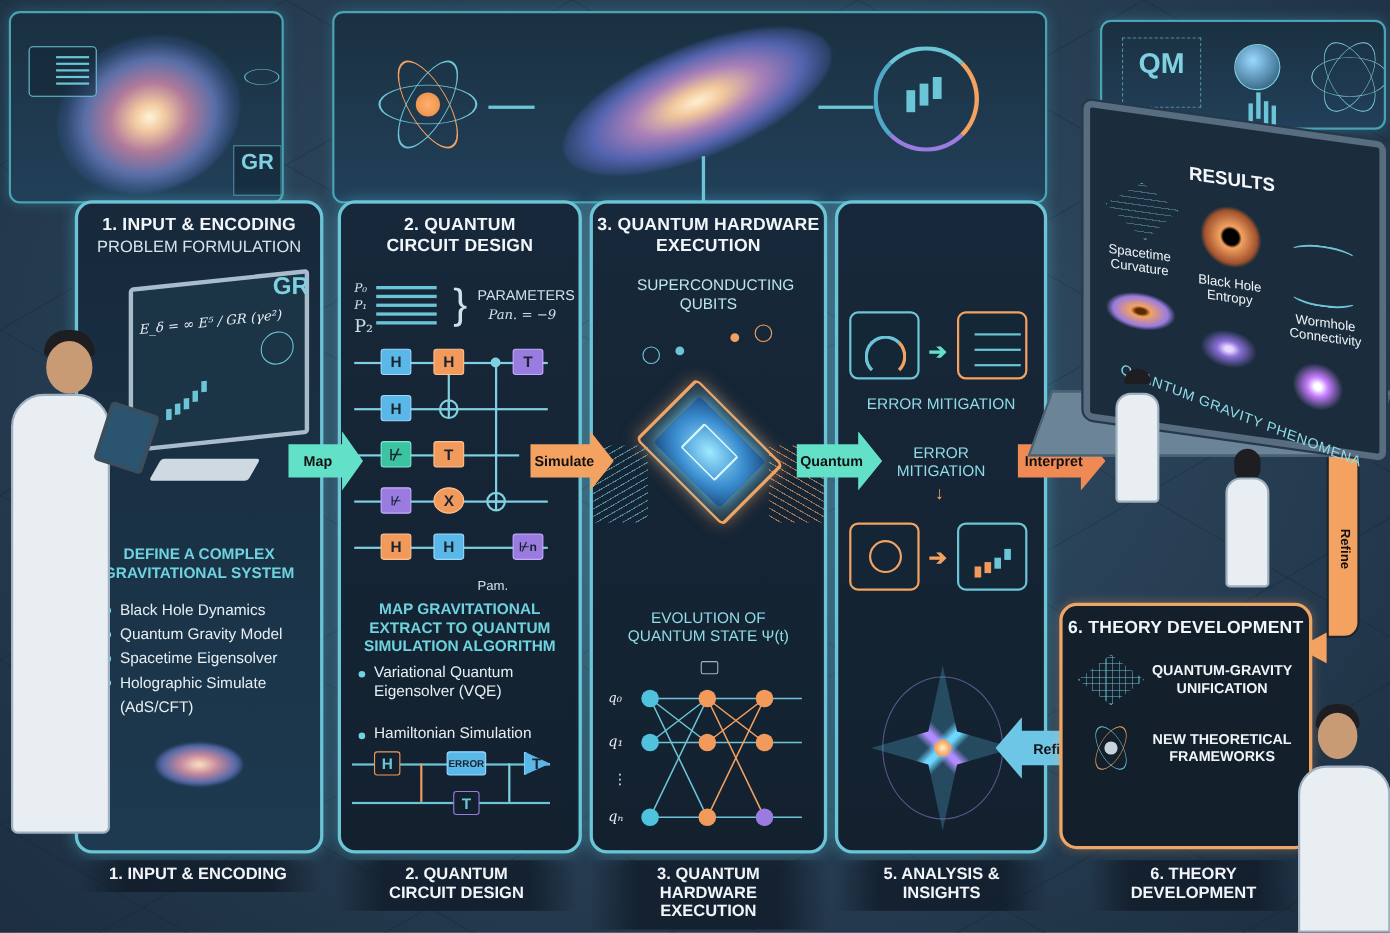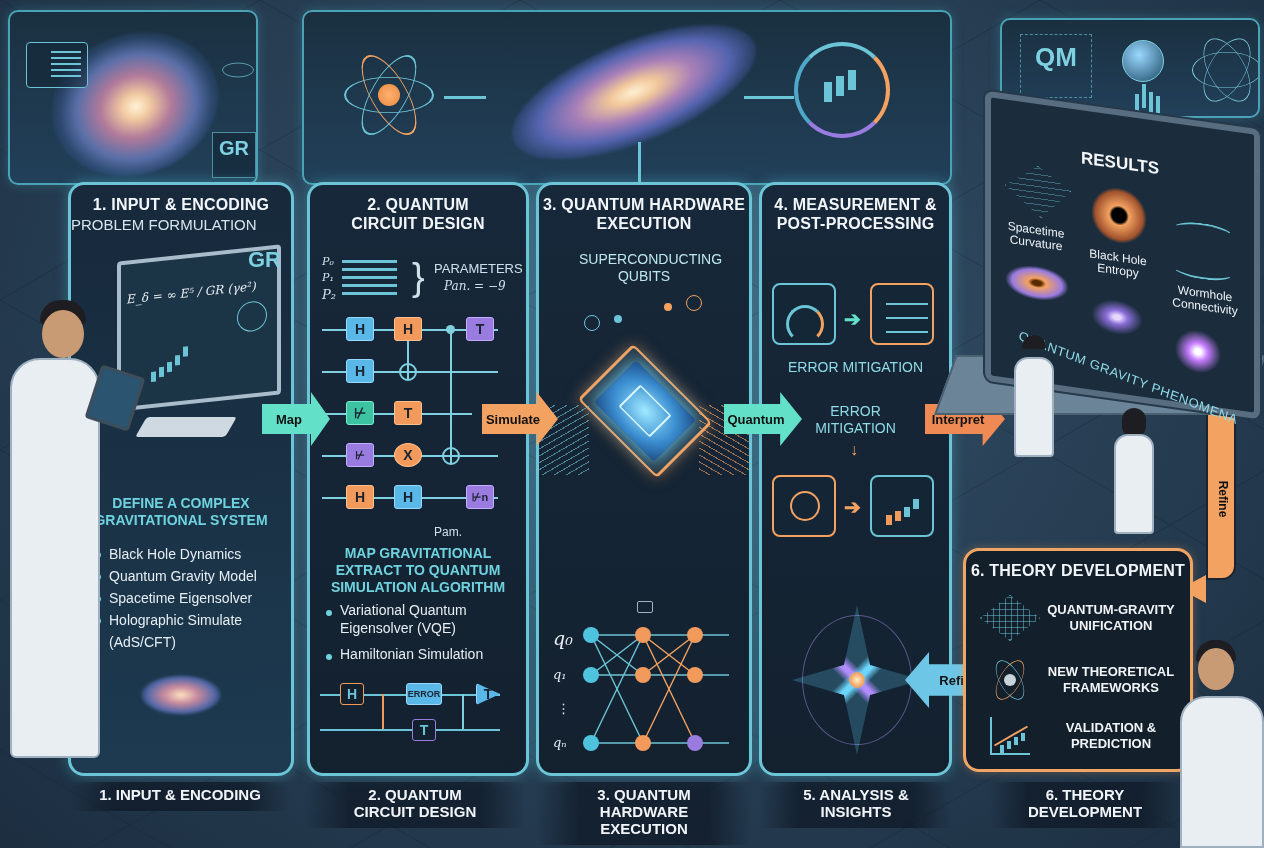--- a/index.html
+++ b/index.html
@@ -9,21 +9,21 @@
  linear-gradient(30deg,transparent 49.6%,rgba(20,35,50,.5) 50%,transparent 50.4%) 0 0/260px 150px,
  linear-gradient(-30deg,transparent 49.6%,rgba(20,35,50,.5) 50%,transparent 50.4%) 0 0/260px 150px;opacity:.6}
 .topbar{position:absolute;top:10px;height:175px;border:2px solid #4aa3b5;border-radius:10px;background:linear-gradient(180deg,#1a3040,#22405a);overflow:hidden;box-shadow:0 0 12px rgba(80,200,220,.25)}
 .galaxy{position:absolute;border-radius:50%;filter:blur(1px)}
 .panel{position:absolute;top:182px;height:594px;border:3px solid #6cc5d6;border-radius:16px;background:linear-gradient(180deg,#17283a 0%,#13212f 100%);box-shadow:0 0 14px rgba(90,210,230,.35)}
 .panel.p1{left:68px;width:226px;background:linear-gradient(180deg,#17293b 0%,#1d3a50 100%)}
 .panel.p2{left:307px;width:222px}
 .panel.p3{left:536px;width:216px}
 .panel.p4{left:759px;width:193px}
 .ptitle{text-align:center;font-weight:700;font-size:16px;line-height:19px;color:#f2f6fa;margin-top:10px;letter-spacing:.2px}
-.psub{font-size:15px;color:#d6e4ee;margin-top:2px}
+.psub{text-align:center;font-size:15px;color:#d6e4ee;margin-top:2px}
 .accent{color:#6fd3df;font-weight:700;text-align:center;font-size:14px;line-height:17px}
 .lite{color:#bde6ee;text-align:center;font-size:14px;line-height:17px}
 ul.bul{list-style:none;padding-left:16px;font-size:14px;line-height:22px;color:#e6eef3}
 ul.bul li{position:relative;padding-left:14px}
 ul.bul li:before{content:"";position:absolute;left:0;top:9px;width:6px;height:6px;border-radius:50%;background:#6fd3df}
 .caption{position:absolute;top:782px;text-align:center;font-weight:700;font-size:15px;line-height:17px;color:#f1f5f9;background:linear-gradient(90deg,rgba(15,25,38,0),rgba(15,25,38,.75) 20%,rgba(15,25,38,.75) 80%,rgba(15,25,38,0));padding:4px 0 8px}
 .arrow{position:absolute;display:flex;align-items:center;justify-content:center;font-weight:700;font-size:13px;color:#111;clip-path:polygon(0 22%,72% 22%,72% 0,100% 50%,72% 100%,72% 78%,0 78%)}
 .arrow span{margin-right:14px}
 .a-teal{background:#63e0c8}
 .a-orange{background:#f4a261}
@@ -114,21 +114,21 @@
     <li>Holographic Simulate (AdS/CFT)</li>
   </ul>
   <div class="galaxy" style="left:70px;top:490px;width:80px;height:40px;background:radial-gradient(ellipse,#ffe2c0 0%,#c78a9e 30%,#5468a8 60%,transparent 75%)"></div>
 </div>
 
 <div class="panel p2">
   <div class="ptitle" style="padding:0 30px">2. QUANTUM CIRCUIT DESIGN</div>
   <div style="position:absolute;left:12px;top:70px;width:200px;height:52px">
     <div style="position:absolute;left:0;top:0;font-family:'DejaVu Serif',serif;font-style:italic;font-size:11px;color:#cfe1ea">P₀</div>
     <div style="position:absolute;left:0;top:16px;font-family:'DejaVu Serif',serif;font-style:italic;font-size:11px;color:#cfe1ea">P₁</div>
-    <div style="position:absolute;left:0;top:32px;font-family:'DejaVu Serif',serif;font-style:italic;font-size:13px;color:#cfe1ea">P₂</div>
+    <div style="position:absolute;left:0;top:32px;font-family:'DejaVu Serif',serif;font-size:16px;color:#cfe1ea">P₂</div>
     <div style="position:absolute;left:20px;top:5px;width:55px;height:3px;background:#6cc5d6;box-shadow:0 8px #6cc5d6"></div>
     <div style="position:absolute;left:20px;top:21px;width:55px;height:3px;background:#6cc5d6;box-shadow:0 8px #6cc5d6"></div>
     <div style="position:absolute;left:20px;top:37px;width:55px;height:3px;background:#6cc5d6"></div>
     <div style="position:absolute;left:90px;top:2px;font-size:38px;color:#cfe1ea;line-height:40px">}</div>
     <div style="position:absolute;left:112px;top:6px;font-size:13px;color:#cfe1ea">PARAMETERS</div>
     <div style="position:absolute;left:122px;top:24px;font-family:'DejaVu Serif',serif;font-style:italic;font-size:12px;color:#cfe1ea">Pan. = −9</div>
   </div>
 
   <div style="position:absolute;left:0;top:120px;width:216px;height:200px">
     <div class="wire" style="left:12px;top:24px;width:176px"></div>
@@ -149,21 +149,21 @@
     <div class="gate g-orange" style="left:84px;top:96px">T</div>
     <div class="gate g-purple" style="left:36px;top:138px;font-size:11px">⊬</div>
     <div class="gate g-orange" style="left:84px;top:138px;border-radius:50%">X</div>
     <div class="gate g-orange" style="left:36px;top:180px">H</div>
     <div class="gate g-blue" style="left:84px;top:180px">H</div>
     <div class="gate g-purple" style="left:156px;top:180px;font-size:11px">⊬n</div>
   </div>
   <div style="position:absolute;left:124px;top:340px;font-size:12px;color:#cfe1ea">Pam.</div>
   <div class="accent" style="position:absolute;left:4px;right:4px;top:360px">MAP GRAVITATIONAL EXTRACT TO QUANTUM SIMULATION ALGORITHM</div>
   <ul class="bul" style="position:absolute;left:0;top:416px;width:200px;line-height:18px">
-    <li style="margin-bottom:8px">Variational Quantum Eigensolver (VQE)</li>
+    <li style="margin-bottom:20px">Variational Quantum Eigensolver (VQE)</li>
     <li>Hamiltonian Simulation</li>
   </ul>
   <div style="position:absolute;left:10px;top:494px;width:200px;height:70px">
     <div class="wire" style="left:0;top:15px;width:180px;background:#6cc5d6"></div>
     <div class="wire" style="left:0;top:50px;width:180px;background:#6cc5d6"></div>
     <div class="gate" style="left:20px;top:4px;border:1.5px solid #f29a5b;color:#6cc5d6;background:#13212f;height:22px;width:24px">H</div>
     <div class="vwire" style="left:62px;top:15px;height:35px;background:#f29a5b"></div>
     <div class="gate g-blue" style="left:86px;top:4px;width:36px;font-size:9px;height:22px">ERROR</div>
     <div class="vwire" style="left:142px;top:15px;height:35px"></div>
     <div class="gate g-blue" style="left:156px;top:4px;width:24px;height:22px;clip-path:polygon(0 0,100% 50%,0 100%)">T</div>
@@ -180,23 +180,24 @@
     <div style="position:absolute;left:85px;top:8px;width:8px;height:8px;background:#f4a261;border-radius:50%"></div>
     <div style="position:absolute;left:107px;top:0;width:16px;height:16px;border:1.5px solid #f4a261;border-radius:50%"></div>
   </div>
   <div style="position:absolute;left:50px;top:170px;width:112px;height:112px;transform:rotate(45deg) scaleY(.7)">
     <div style="position:absolute;inset:0;background:#2a3b4a;border:3px solid #f4a261;border-radius:6px;box-shadow:0 0 18px rgba(244,162,97,.5)"></div>
     <div style="position:absolute;inset:14px;background:radial-gradient(#9fe9ff,#3b8ed0 60%,#1e4f8a);border-radius:4px;box-shadow:0 0 20px #6cd6ff"></div>
     <div style="position:absolute;inset:34px;border:2px solid #d8f6ff;border-radius:2px"></div>
   </div>
   <div style="position:absolute;left:0;top:220px;width:50px;height:70px;background:repeating-linear-gradient(-30deg,transparent 0 5px,#6cc5d6 5px 6px);opacity:.6"></div>
   <div style="position:absolute;right:0;top:220px;width:50px;height:70px;background:repeating-linear-gradient(30deg,transparent 0 5px,#f4a261 5px 6px);opacity:.6"></div>
+  <div class="lite" style="position:absolute;left:20px;right:20px;top:368px;color:#8fdbe6">EVOLUTION OF QUANTUM STATE Ψ(t)</div>
   <div style="position:absolute;left:98px;top:416px;width:16px;height:12px;border:1.5px solid #9fb5c4;border-radius:2px"></div>
   <div style="position:absolute;left:10px;top:440px;width:190px;height:128px">
-    <div style="position:absolute;left:4px;top:2px;font-family:'DejaVu Serif',serif;font-style:italic;font-size:19px;color:#e8eef4">q₀</div>
+    <div style="position:absolute;left:4px;top:2px;font-family:'DejaVu Serif',serif;font-style:italic;font-size:12px;color:#e8eef4">q₀</div>
     <div style="position:absolute;left:4px;top:42px;font-family:'DejaVu Serif',serif;font-style:italic;font-size:13px;color:#e8eef4">q₁</div>
     <div style="position:absolute;left:8px;top:76px;font-size:13px;color:#e8eef4">⋮</div>
     <div style="position:absolute;left:4px;top:110px;font-family:'DejaVu Serif',serif;font-style:italic;font-size:13px;color:#e8eef4">qₙ</div>
     <svg width="190" height="128" style="position:absolute;left:0;top:0">
       <g stroke="#6cc5d6" stroke-width="1.4" fill="none">
         <line x1="42" y1="10" x2="180" y2="10"></line>
           <line x1="42" y1="50" x2="180" y2="50"></line>
           <line x1="42" y1="118" x2="180" y2="118"></line>
         <line x1="42" y1="10" x2="94" y2="50"></line>
           <line x1="42" y1="50" x2="94" y2="10"></line>
@@ -218,21 +219,20 @@
           <circle cx="94" cy="118" r="8" fill="#f29a5b"></circle>
       <circle cx="146" cy="10" r="8" fill="#f29a5b"></circle>
           <circle cx="146" cy="50" r="8" fill="#f29a5b"></circle>
           <circle cx="146" cy="118" r="8" fill="#9a7be0"></circle>
         </g>
     </svg>
   </div>
 </div>
 
 <div class="panel p4">
-  <div class="ptitle">4. MEASUREMENT &amp; POST-PROCESSING</div>
   <div class="iconbox" style="left:10px;top:98px;width:64px;height:62px;border-color:#6cc5d6">
     <div style="position:absolute;left:12px;top:20px;width:38px;height:38px;border:3px solid #6cc5d6;border-bottom-color:transparent;border-right-color:#f4a261;border-radius:50%"></div>
   </div>
   <div style="position:absolute;left:82px;top:122px;color:#63e0c8;font-size:20px;font-weight:700">➔</div>
   <div class="iconbox" style="left:108px;top:98px;width:64px;height:62px;border-color:#f4a261">
     <div style="position:absolute;left:14px;top:18px;width:42px;height:2px;background:#6cc5d6;box-shadow:0 14px #6cc5d6,0 28px #6cc5d6"></div>
   </div>
   <div class="lite" style="position:absolute;left:0;right:0;top:174px;color:#8fdbe6">ERROR MITIGATION</div>
   <div class="lite" style="position:absolute;left:40px;right:40px;top:218px;color:#8fdbe6">ERROR MITIGATION</div>
   <div style="position:absolute;left:88px;top:256px;color:#f4a261;font-size:16px;font-weight:700">↓</div>
@@ -292,28 +292,20 @@
       <div style="position:absolute;inset:0 8px;border:1.5px solid #6cc5d6;border-radius:50%;transform:rotate(60deg) scaleY(.45)"></div>
       <div style="position:absolute;inset:0 8px;border:1.5px solid #f4a261;border-radius:50%;transform:rotate(-60deg) scaleY(.45)"></div>
       <div style="position:absolute;left:24px;top:17px;width:12px;height:12px;border-radius:50%;background:#c8d3dc"></div>
     </div>
     <div class="txt">NEW THEORETICAL FRAMEWORKS</div>
   </div>
   <div class="trow" style="top:44px">
     <div style="width:60px;height:46px;border:1.5px solid #6cc5d6;clip-path:polygon(50% 0,100% 50%,50% 100%,0 50%);background:repeating-linear-gradient(0deg,rgba(108,197,214,.5) 0 1px,transparent 1px 6px),repeating-linear-gradient(90deg,rgba(108,197,214,.5) 0 1px,transparent 1px 6px)"></div>
     <div class="txt">QUANTUM-GRAVITY UNIFICATION</div>
   </div>
-  <div class="trow" style="top:162px">
-    <div style="width:60px;height:46px;position:relative">
-      <div style="position:absolute;left:10px;top:4px;width:40px;height:38px;border-left:2px solid #6cc5d6;border-bottom:2px solid #6cc5d6"></div>
-      <div style="position:absolute;left:20px;bottom:6px;width:4px;height:8px;background:#6cc5d6;box-shadow:7px -4px #6cc5d6,14px -8px #6cc5d6,21px -12px #6cc5d6"></div>
-      <div style="position:absolute;left:12px;top:22px;width:38px;height:2px;background:#f4a261;transform:rotate(-30deg)"></div>
-    </div>
-    <div class="txt">VALIDATION &amp; PREDICTION</div>
-  </div>
 </div>
 
 <div class="person" style="left:0;top:300px;width:120px;height:480px">
   <div class="hair" style="position:absolute;left:40px;top:0;width:46px;height:24px;border-radius:22px 22px 4px 4px"></div>
   <div class="head" style="position:absolute;left:42px;top:10px;width:42px;height:48px"></div>
   <div class="coat" style="position:absolute;left:10px;top:58px;width:90px;height:400px;border-radius:30px 30px 6px 6px"></div>
   <div style="position:absolute;left:92px;top:70px;width:46px;height:56px;background:#2a5470;border:3px solid #3d4d5a;border-radius:4px;transform:rotate(18deg)"></div>
 </div>
 <div class="person" style="left:1010px;top:335px;width:50px;height:150px">
   <div class="hair" style="position:absolute;left:12px;top:0;width:24px;height:14px;border-radius:12px 12px 2px 2px"></div>

